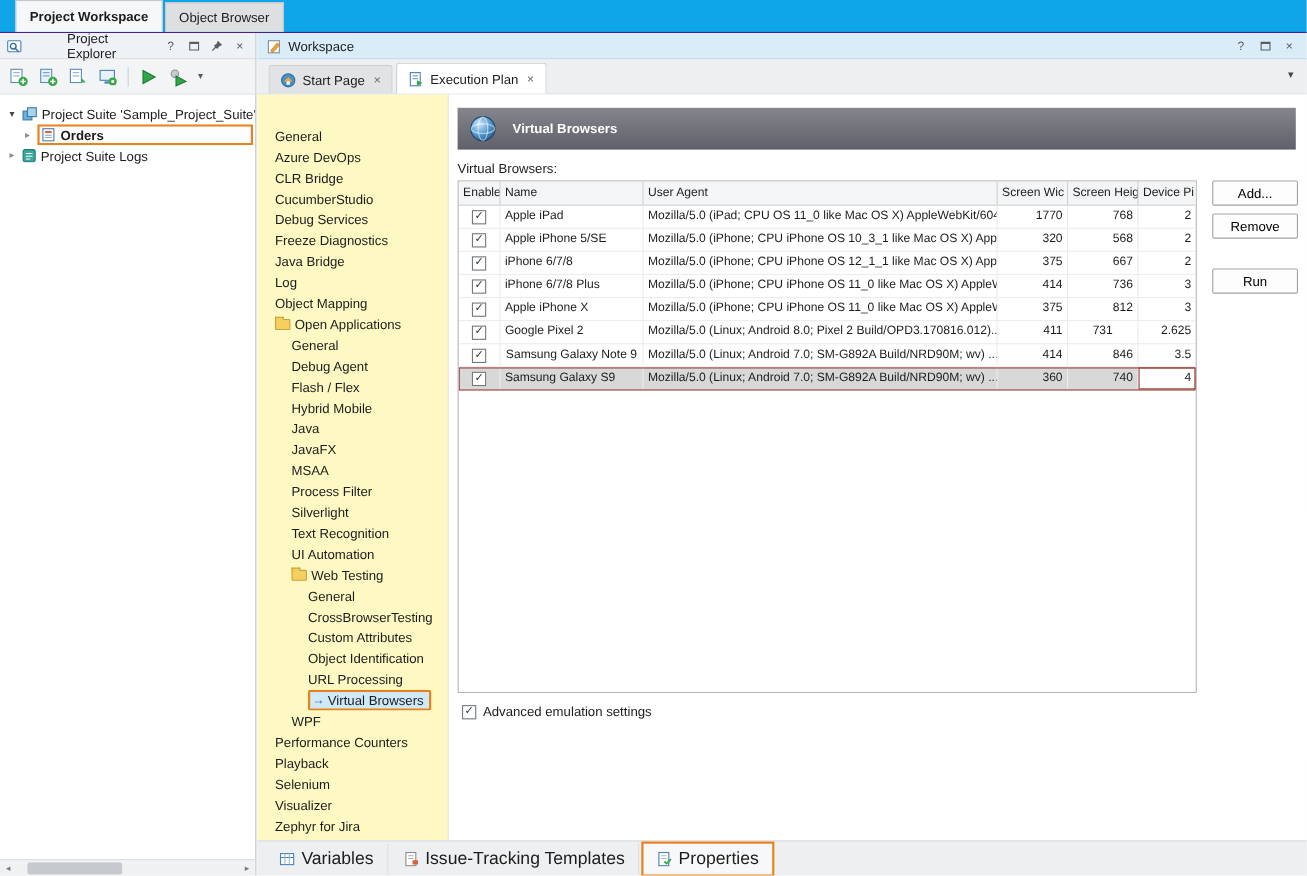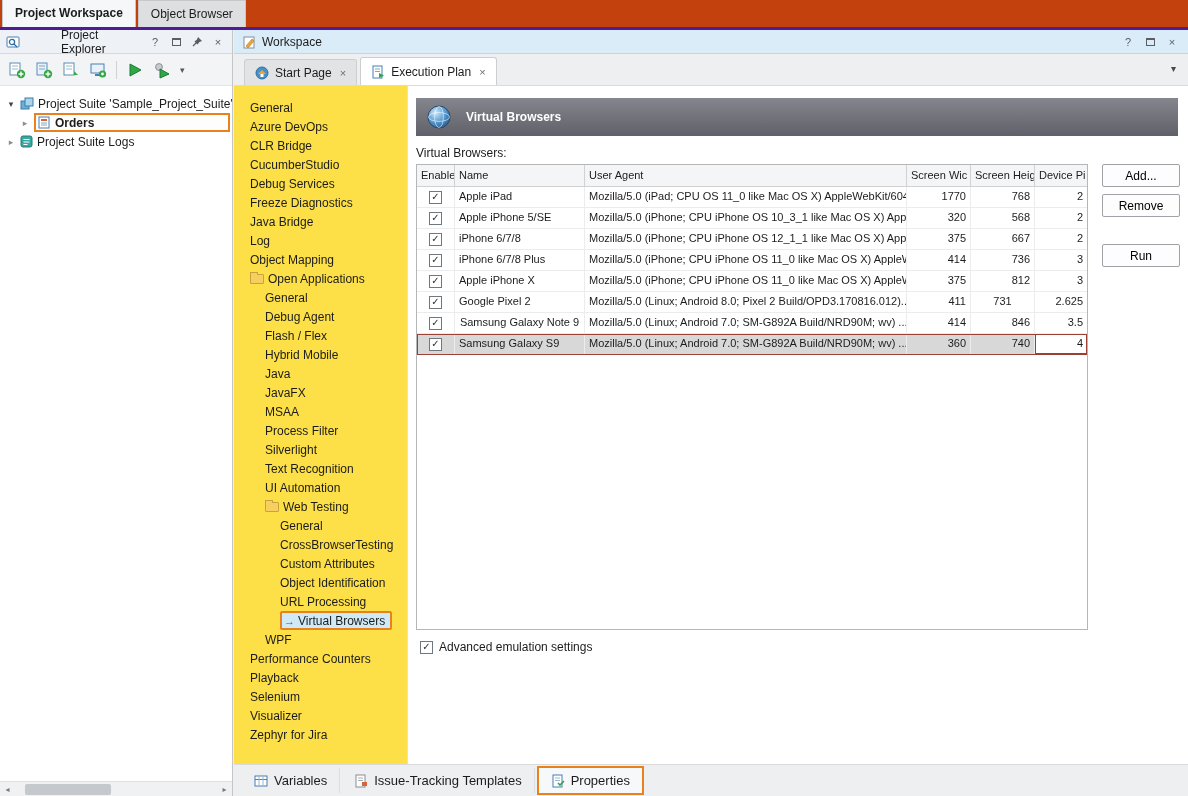--- a/index.html
+++ b/index.html
@@ -1,21 +1,21 @@
 <!DOCTYPE html>
 <html><head>
 <meta charset="utf-8">
 <style>
   *{box-sizing:border-box;margin:0;padding:0;}
   html,body{width:1188px;height:796px;}
   body{font-family:"Liberation Sans","DejaVu Sans",sans-serif;font-size:12px;color:#1c1c1c;background:#eceef0;overflow:hidden;position:relative;}
   svg{display:block;}
 
   
-  .top-tabs{position:absolute;top:0;left:0;width:100%;height:30px;background:#c2410c;border-bottom:3px solid #4c1d95;display:flex;align-items:flex-end;padding-left:2px;}
+  .top-tabs{position:absolute;top:0;left:0;width:100%;height:30px;background:#0ea5e9;border-bottom:1px solid #4c1d95;display:flex;align-items:flex-end;padding-left:14px;}
   .top-tab{height:27px;display:flex;align-items:center;padding:0 12px;background:#dddfe1;border:1px solid #c6c8ca;border-bottom:none;margin-right:2px;font-size:12px;cursor:default;}
   .top-tab.active{background:#f6f7f8;height:29px;font-weight:bold;}
 
   
   .left-panel{position:absolute;top:30px;left:0;width:233px;height:766px;background:#ffffff;border-right:1px solid #c4c6c8;}
   .pe-header{height:24px;background:#eef2f6;border-bottom:1px solid #d6d8da;display:flex;align-items:center;gap:5px;padding:0 6px;}
   .pe-title{flex:1;font-size:12px;margin-left:36px;}
   .hdr-ic{width:16px;height:16px;display:inline-flex;align-items:center;justify-content:center;color:#5a5e62;font-size:11px;cursor:default;}
   .float-glyph{width:9px;height:8px;border:1px solid #5a5e62;border-top-width:2px;display:inline-block;}
   .pe-toolbar{height:32px;display:flex;align-items:center;gap:3px;padding:0 5px;background:#f3f4f6;border-bottom:1px solid #e2e4e6;}
@@ -42,21 +42,21 @@
   .ws-title{flex:1;font-size:12px;}
   .doc-tabs{height:32px;background:#edeff1;border-bottom:1px solid #d8dadc;display:flex;align-items:flex-end;padding-left:10px;position:relative;}
   .doc-tab{height:26px;display:flex;align-items:center;gap:6px;padding:0 10px;background:#e1e3e5;border:1px solid #cdced0;border-bottom:none;border-radius:3px 3px 0 0;margin-right:3px;cursor:default;}
   .doc-tab.active{background:#ffffff;height:28px;}
   .tab-close{color:#6a6e72;font-size:11px;margin-left:2px;}
   .tabs-caret{position:absolute;right:12px;top:9px;color:#44484c;font-size:10px;}
 
   .content{position:absolute;top:56px;left:0;right:0;bottom:32px;background:#ffffff;display:flex;}
 
   
-  .settings-tree{width:174px;height:100%;padding-top:12px;border-right:1px solid #dfe1e3;overflow:hidden;background:#fde047;}
+  .settings-tree{width:174px;height:100%;padding-top:28px;border-right:1px solid #dfe1e3;overflow:hidden;background:#fef9c3;}
   .stree-row{height:19px;display:flex;align-items:center;white-space:nowrap;overflow:hidden;font-size:12px;cursor:default;}
   .folder-glyph{width:14px;height:10px;background:#f6cf5f;border:1px solid #c8a23e;border-radius:1px;position:relative;display:inline-block;margin-right:4px;flex:none;}
   .folder-glyph::before{content:"";position:absolute;top:-3px;left:-1px;width:6px;height:2px;background:#f6cf5f;border:1px solid #c8a23e;border-bottom:none;}
   .sel-box{display:inline-flex;align-items:center;gap:3px;border:2px solid #e8821c;background:#cfe9f7;padding:0 5px 0 2px;border-radius:2px;height:19px;}
   .sel-arrow{color:#1b62a8;font-weight:bold;font-size:11px;}
 
   
   .props{flex:1;position:relative;background:#ffffff;overflow:hidden;}
   .banner{position:absolute;left:8px;top:12px;right:10px;height:38px;background:linear-gradient(#85858d,#60606a);display:flex;align-items:center;gap:14px;padding:0 10px;}
   .banner-title{color:#ffffff;font-weight:bold;font-size:12px;}
@@ -74,21 +74,21 @@
   .vb-buttons{position:absolute;left:694px;top:78px;width:78px;display:flex;flex-direction:column;gap:7px;}
   .vb-buttons button{height:23px;background:#fdfdfd;border:1px solid #9fa3a7;border-radius:2px;font-family:inherit;font-size:12px;cursor:default;}
   .vb-buttons button.run{margin-top:20px;}
   .adv-row{position:absolute;left:12px;top:554px;display:flex;align-items:center;gap:6px;}
   .desc-box{position:absolute;left:8px;top:578px;right:10px;height:84px;border:1px solid #c6c8ca;background:#f3f4f5;}
   .desc-header{height:20px;background:#ebedef;border-bottom:1px solid #d8dadc;padding:3px 10px;font-size:12px;}
   .desc-body{padding:16px 12px;font-size:12px;color:#222;}
 
   
   .bottom-tabs{position:absolute;bottom:0;left:0;width:100%;height:32px;background:#edeff1;border-top:1px solid #d8dadc;display:flex;align-items:center;padding-left:8px;gap:2px;}
-  .btab{display:flex;align-items:center;gap:6px;padding:5px 12px;border-right:1px solid #dcdee0;font-size:13px;cursor:default;}
+  .btab{display:flex;align-items:center;gap:6px;padding:5px 12px;border-right:1px solid #dcdee0;font-size:16px;cursor:default;}
   .btab.hl{border:2px solid #e8821c;background:#f7f8f9;}
 </style>
 </head>
 <body>
 
 <div class="top-tabs">
   <div class="top-tab active">Project Workspace</div>
   <div class="top-tab">Object Browser</div>
 </div>
 

